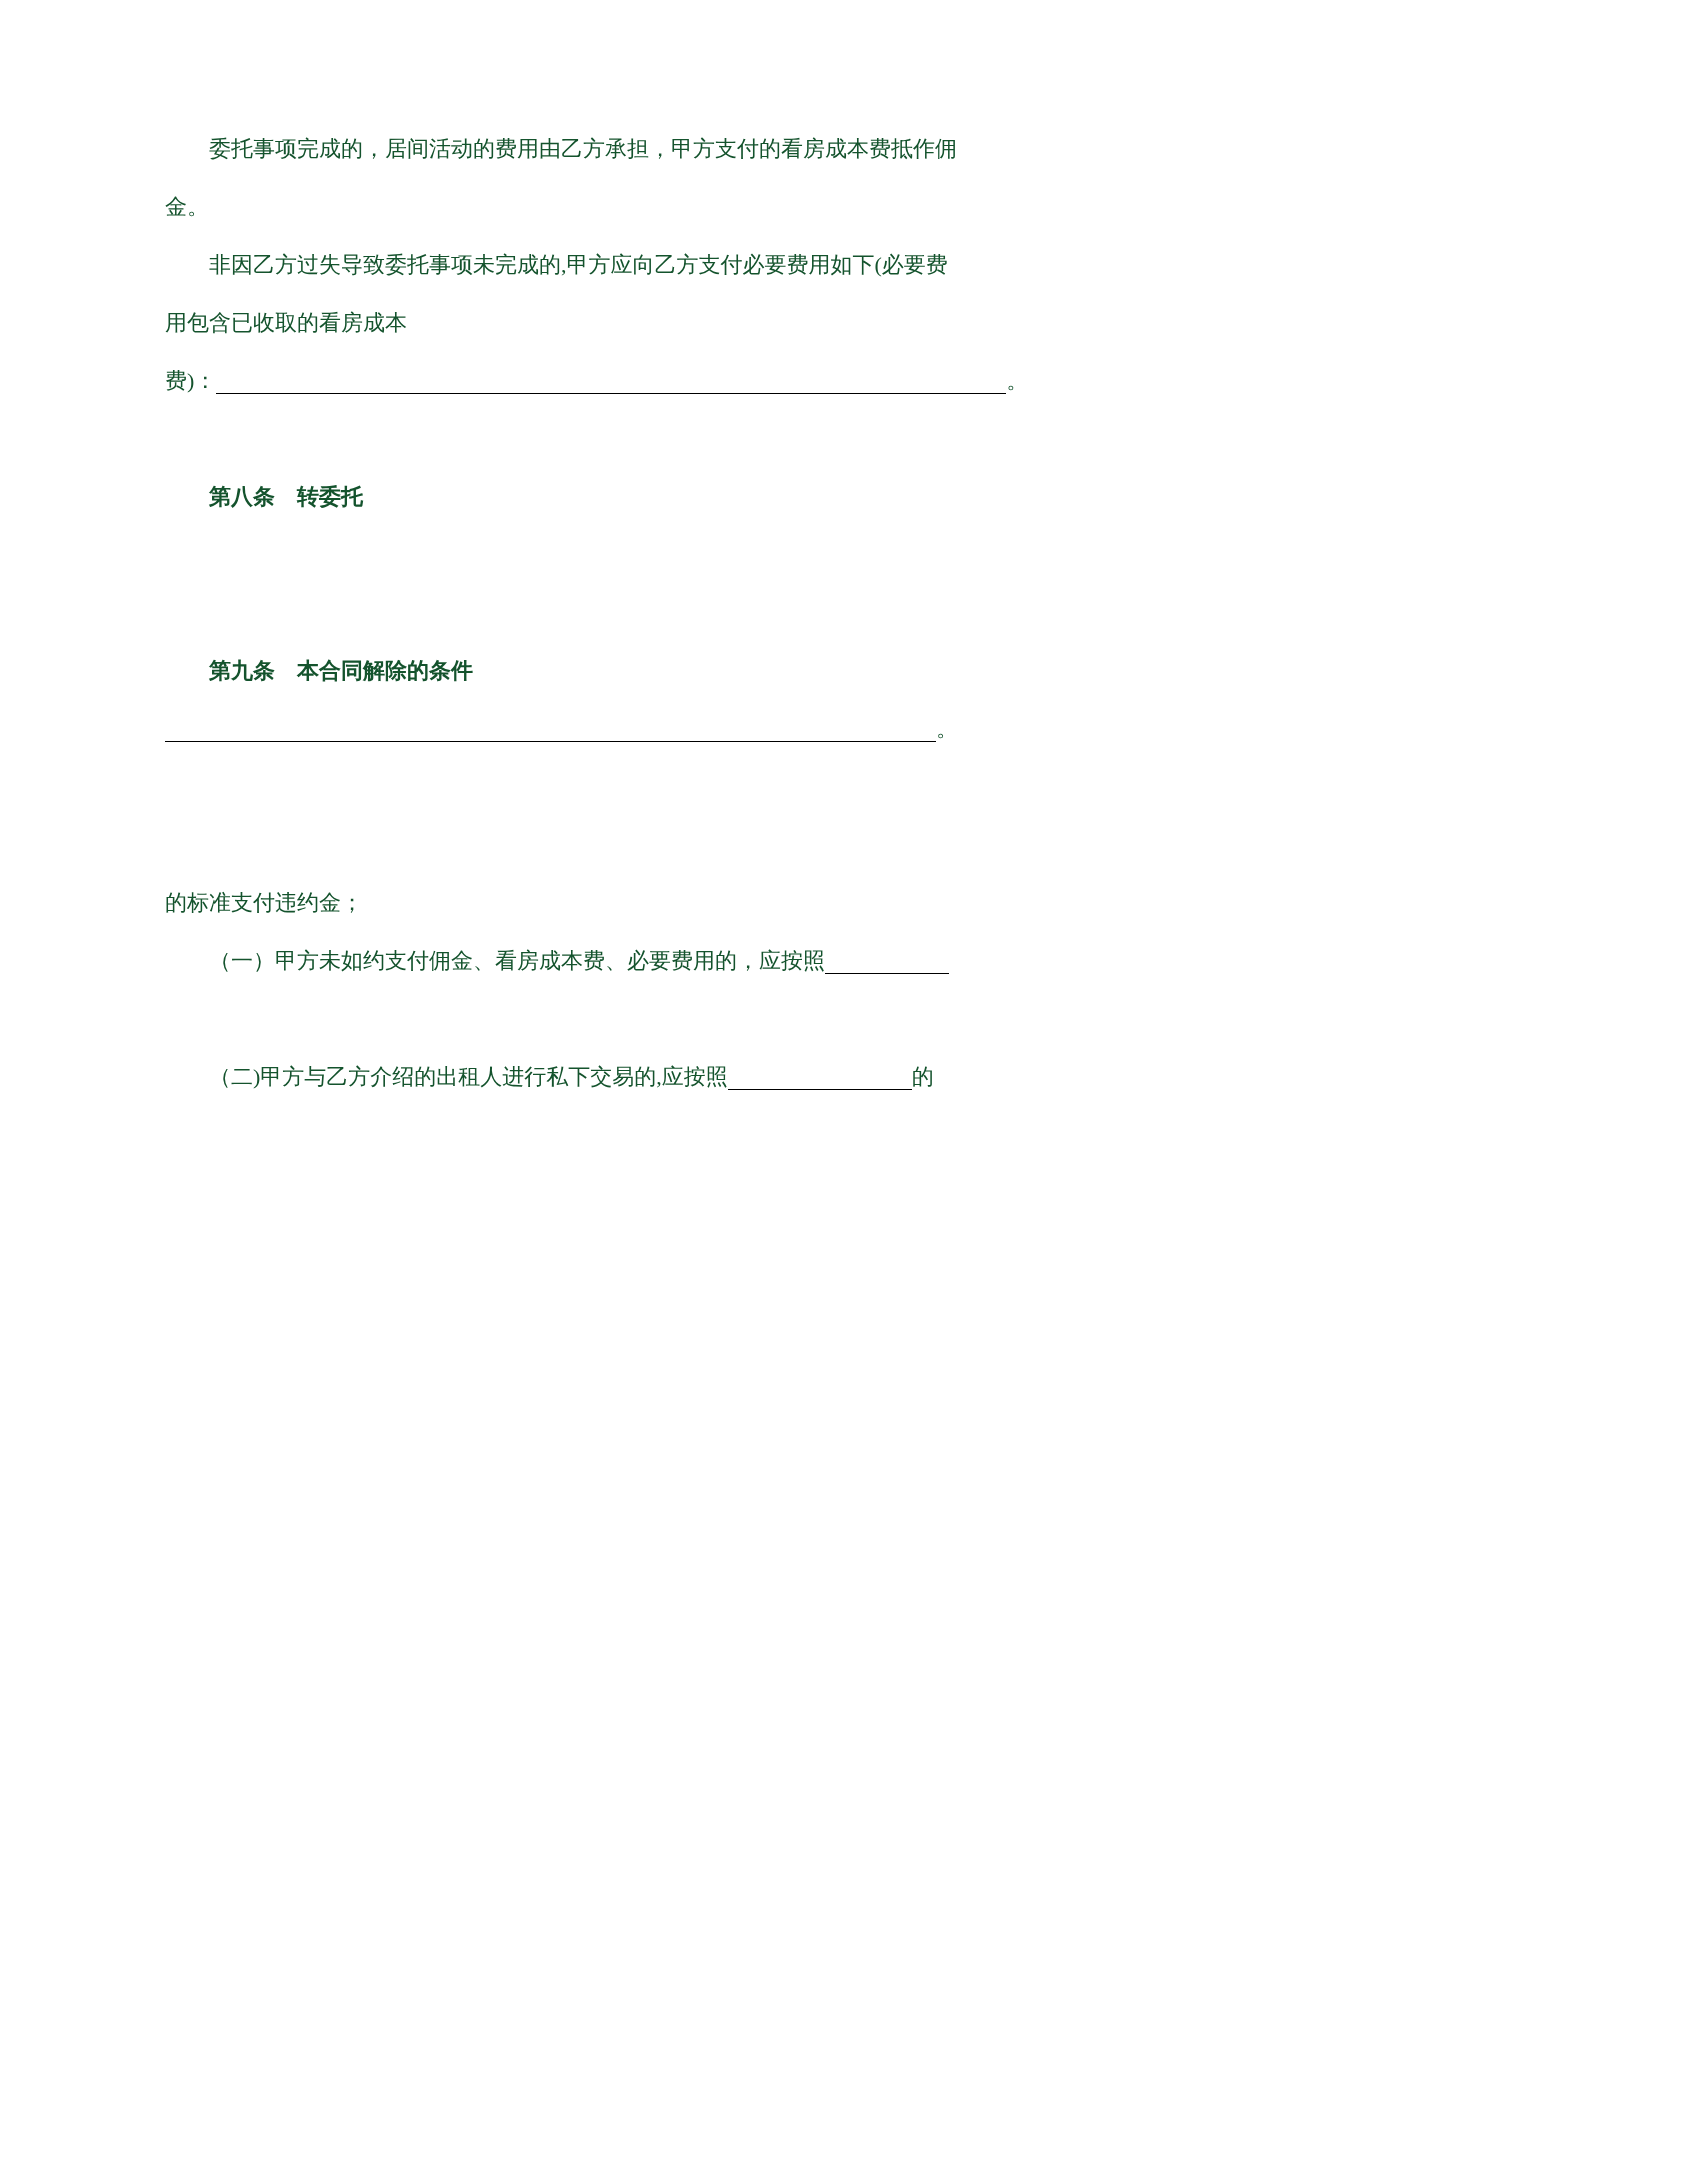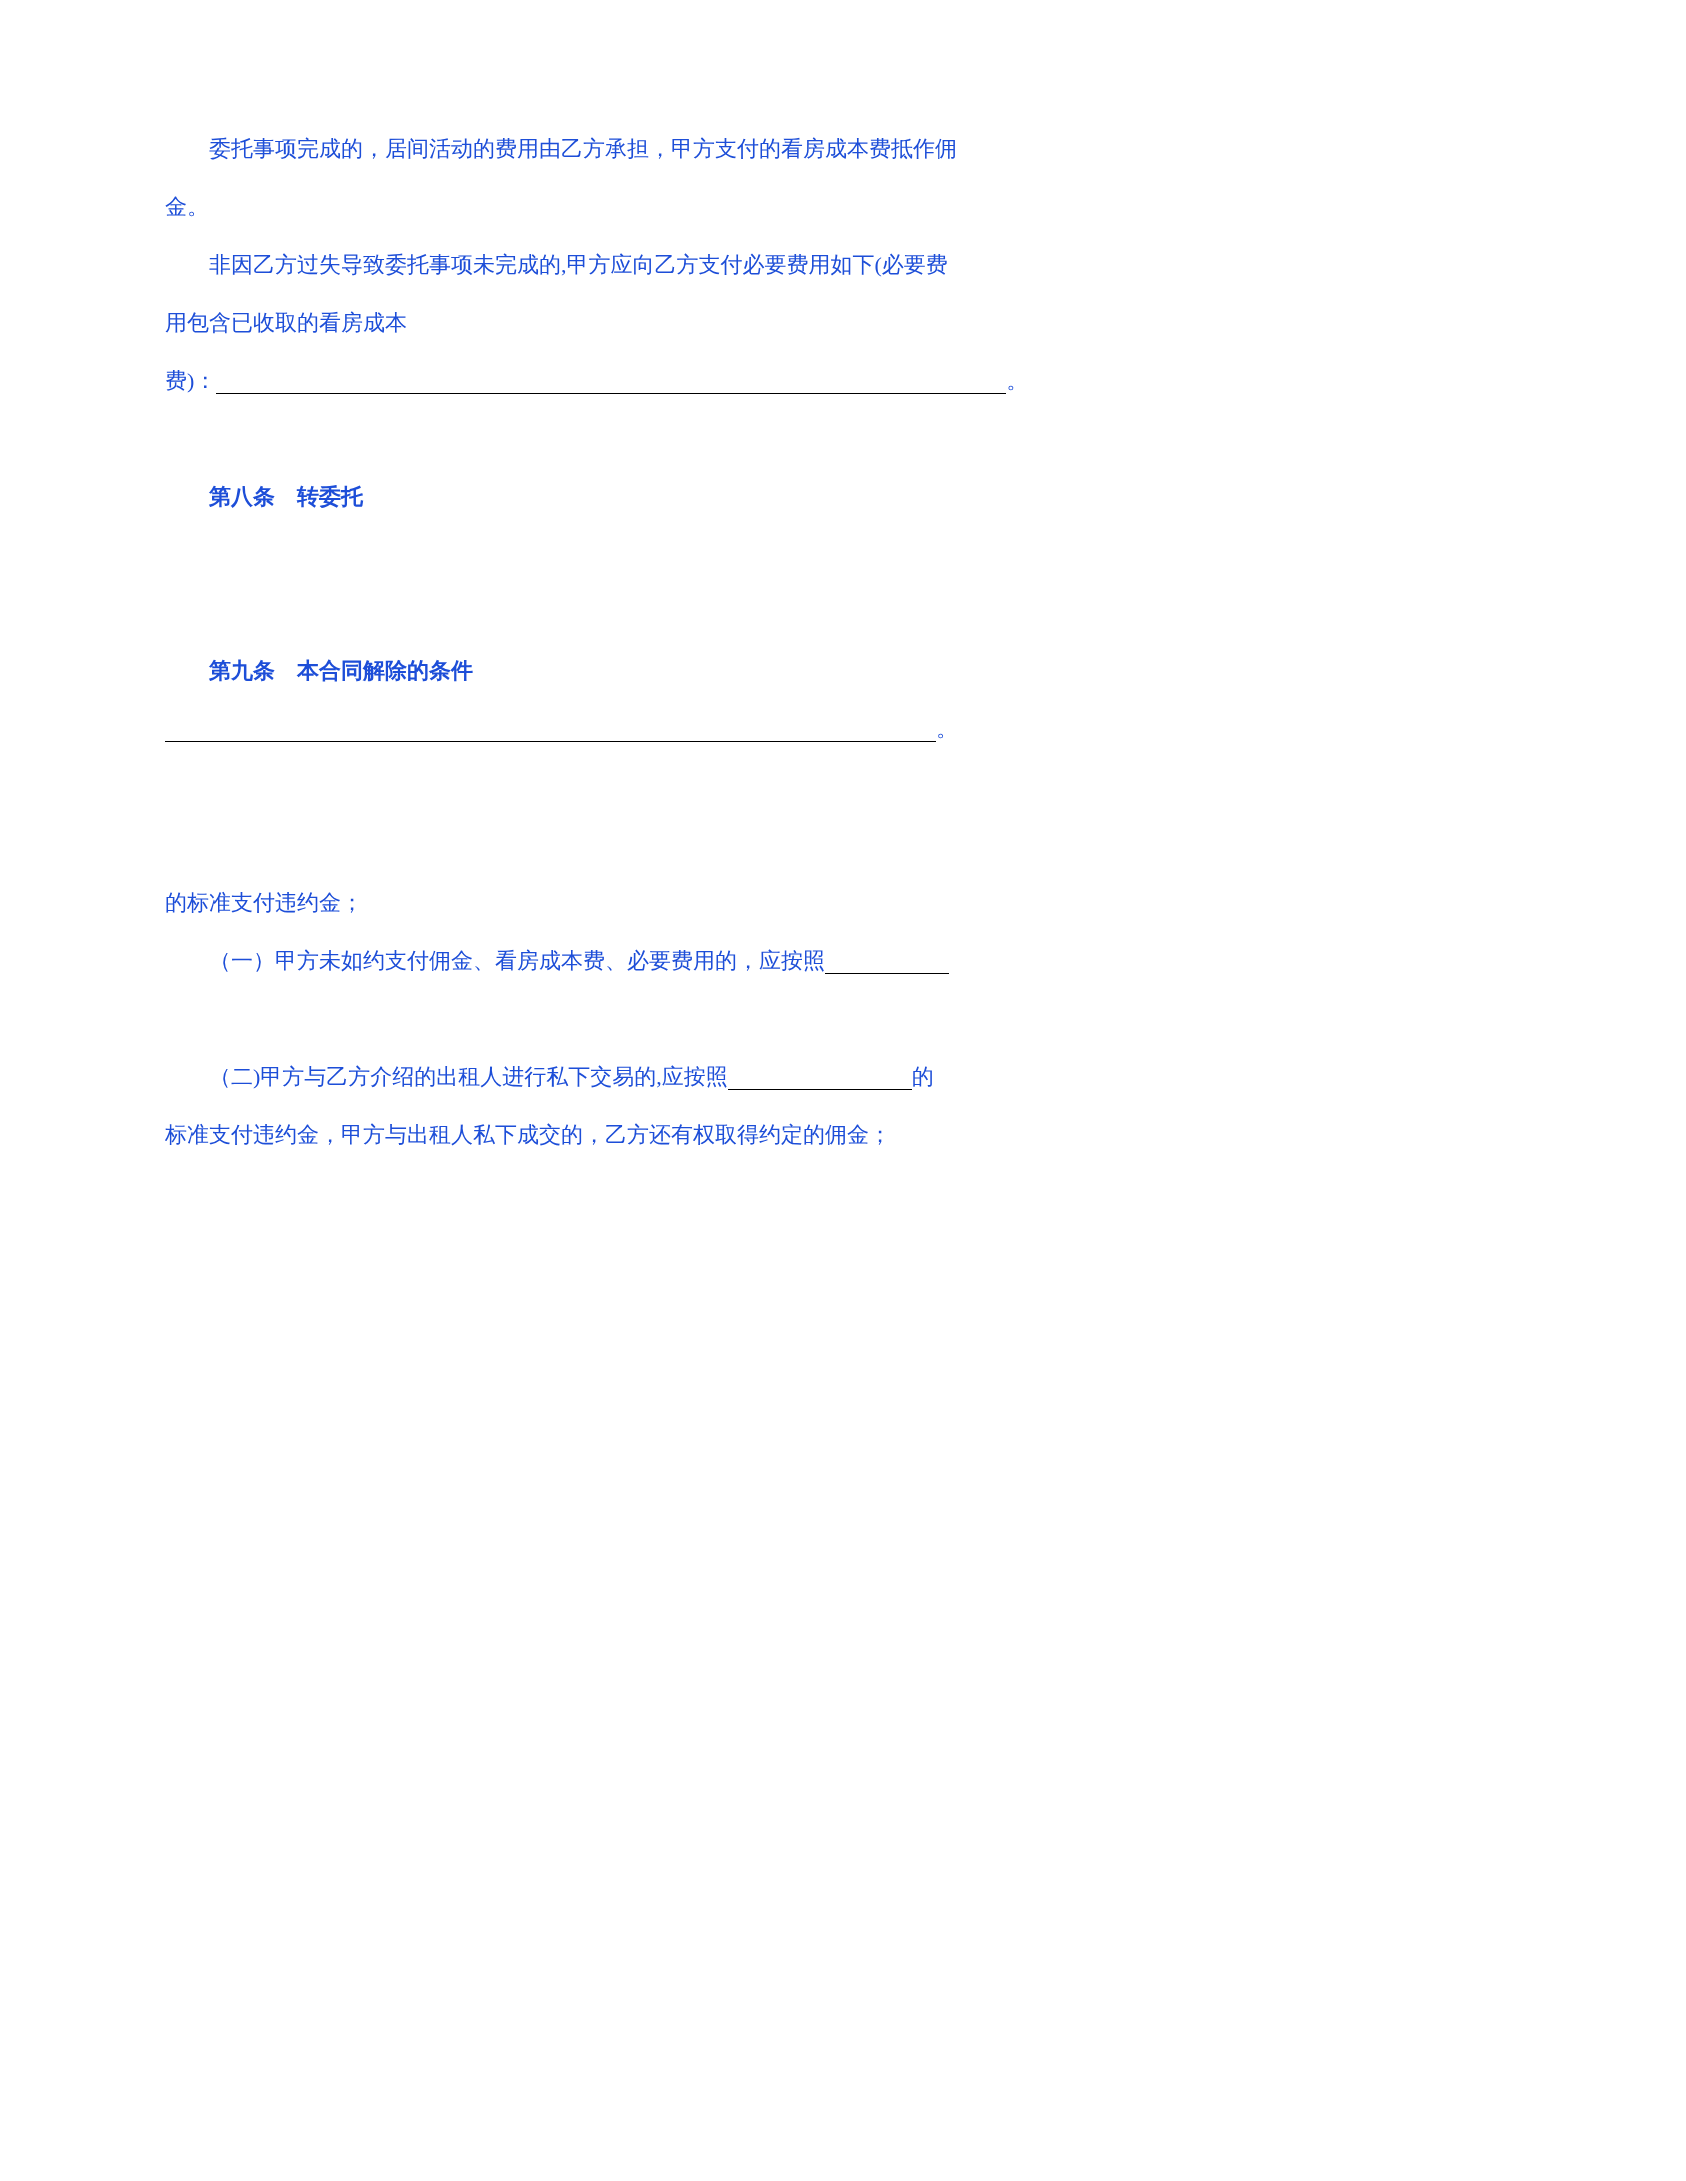--- a/index.html
+++ b/index.html
@@ -8,21 +8,21 @@
     background: #ffffff;
   }
   .page {
     position: relative;
     width: 1686px;
     height: 2182px;
     background: #ffffff;
     overflow: hidden;
     font-family: "Liberation Serif", "DejaVu Serif", serif;
     font-size: 22px;
-    color: #1d4ed8;
+    color: #14532d;
   }
   .content {
     position: absolute;
     top: 120px;
     left: 165px;
     width: 1010px;
   }
   .line {
     margin: 0;
     height: 58px;
@@ -77,17 +77,16 @@
 
 
     <p class="line"></p>
 
     <p class="line">的标准支付违约金；</p>
     <p class="line indent"><span>（一）甲方未如约支付佣金、看房成本费、必要费用的，应按照</span><span class="blank w135"></span></p>
 
     <p class="line"></p>
 
     <p class="line indent"><span>（二)甲方与乙方介绍的出租人进行私下交易的,应按照</span><span class="blank w200"></span><span>的</span></p>
-    <p class="line">标准支付违约金，甲方与出租人私下成交的，乙方还有权取得约定的佣金；</p>
 
   </div>
 </div>
 
 
 </body></html>

